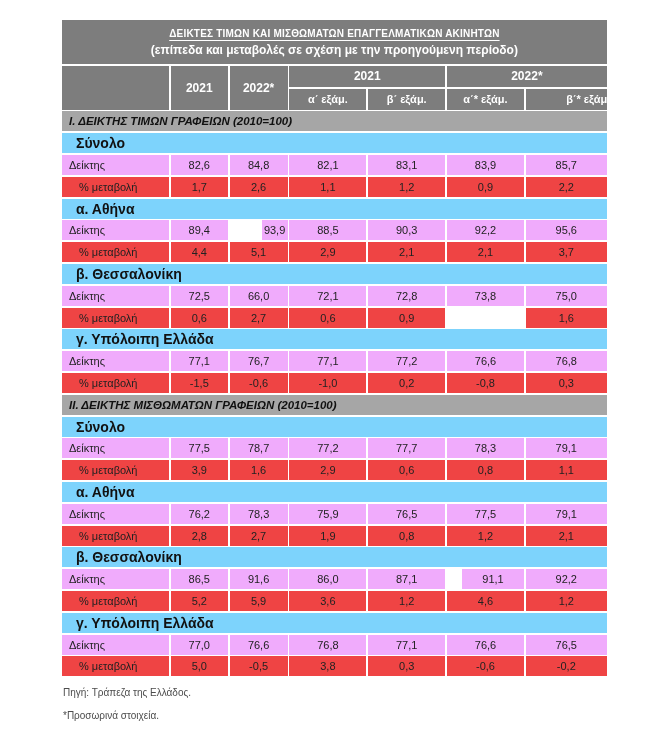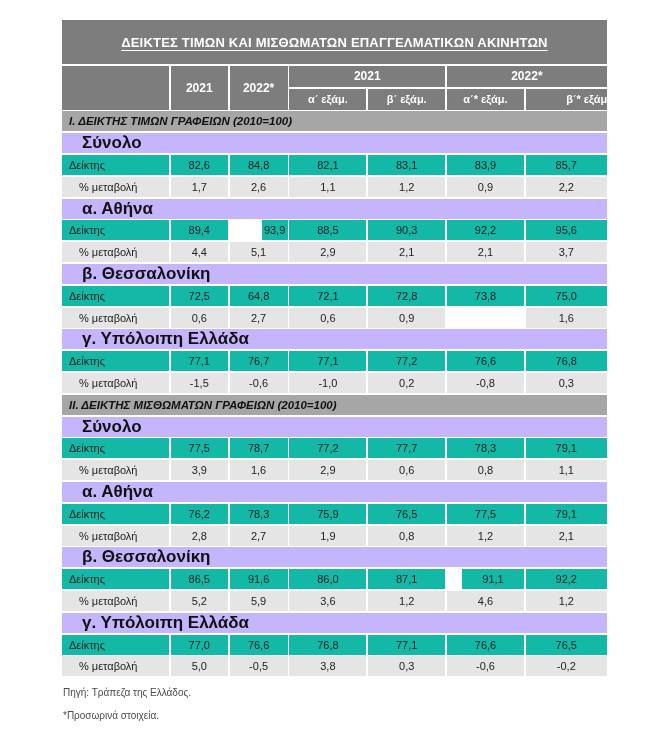--- a/index.html
+++ b/index.html
@@ -34,65 +34,66 @@
     font-weight: bold;
     justify-content: center;
     text-align: center;
   }
   .title-band {
     flex-direction: column;
     justify-content: center;
     gap: 4px;
   }
   .title-text {
-    font-size: 13px;
+    font-size: 10px;
     letter-spacing: 0.2px;
     text-decoration: underline;
     text-underline-offset: 3px;
   }
   .subtitle-text {
     font-size: 12px;
   }
   .yr { font-size: 12px; }
   .sh { font-size: 11px; }
   .section {
     background: #a6a6a6;
     font-weight: bold;
     font-style: italic;
     font-size: 11.5px;
     color: #111111;
     padding-left: 7px;
   }
   .area {
-    background: #c4b5fd;
+    background: #7dd3fc;
     font-weight: bold;
-    font-size: 17px;
+    font-size: 14px;
     color: #111111;
-    padding-left: 20px;
-  }
-  .idx-bg { background: #14b8a6; }
-  .chg-bg { background: #e5e5e5; }
+    padding-left: 14px;
+  }
+  .idx-bg { background: #f0abfc; }
+  .chg-bg { background: #ef4444; }
   .lbl { padding-left: 7px; }
   .lbl.indent { padding-left: 17px; }
   .val { justify-content: center; }
   .footnotes {
     position: absolute;
     left: 63px;
     top: 681px;
     font-size: 10px;
     color: #4c4c4c;
     line-height: 23px;
   }
 </style>
 </head>
 <body>
 
 <div id="grid">
   <div class="c hdr title-band" style="grid-row:1; grid-column:1 / -1;">
     <div class="title-text">ΔΕΙΚΤΕΣ ΤΙΜΩΝ ΚΑΙ ΜΙΣΘΩΜΑΤΩΝ ΕΠΑΓΓΕΛΜΑΤΙΚΩΝ ΑΚΙΝΗΤΩΝ</div>
+    <div class="subtitle-text">(επίπεδα και μεταβολές σε σχέση με την προηγούμενη περίοδο)</div>
   </div>
 
   <div class="c hdr" style="grid-row:2 / 4; grid-column:1;"></div>
   <div class="c hdr yr" style="grid-row:2 / 4; grid-column:2;">2021</div>
   <div class="c hdr yr" style="grid-row:2 / 4; grid-column:3;">2022*</div>
   <div class="c hdr yr" style="grid-row:2; grid-column:4 / 6;">2021</div>
   <div class="c hdr yr" style="grid-row:2; grid-column:6 / 8;">2022*</div>
   <div class="c hdr sh" style="grid-row:3; grid-column:4;">α΄ εξάμ.</div>
   <div class="c hdr sh" style="grid-row:3; grid-column:5;">β΄ εξάμ.</div>
   <div class="c hdr sh" style="grid-row:3; grid-column:6;">α΄* εξάμ.</div>
@@ -124,21 +125,21 @@
     <div class="c lbl chg-bg indent" style="grid-area: 10 / 1;">% μεταβολή</div>
     <div class="c val chg-bg" style="grid-area: 10 / 2;">4,4</div>
     <div class="c val chg-bg" style="grid-area: 10 / 3;">5,1</div>
     <div class="c val chg-bg" style="grid-area: 10 / 4;">2,9</div>
     <div class="c val chg-bg" style="grid-area: 10 / 5;">2,1</div>
     <div class="c val chg-bg" style="grid-area: 10 / 6;">2,1</div>
     <div class="c val chg-bg" style="grid-area: 10 / 7;">3,7</div>
     <div class="c area" style="grid-area: 11 / 1 / auto / -1;">β. Θεσσαλονίκη</div>
     <div class="c lbl idx-bg" style="grid-area: 12 / 1;">Δείκτης</div>
     <div class="c val idx-bg" style="grid-area: 12 / 2;">72,5</div>
-    <div class="c val idx-bg" style="grid-area: 12 / 3;">64,8</div>
+    <div class="c val idx-bg" style="grid-area: 12 / 3;">66,0</div>
     <div class="c val idx-bg" style="grid-area: 12 / 4;">72,1</div>
     <div class="c val idx-bg" style="grid-area: 12 / 5;">72,8</div>
     <div class="c val idx-bg" style="grid-area: 12 / 6;">73,8</div>
     <div class="c val idx-bg" style="grid-area: 12 / 7;">75,0</div>
     <div class="c lbl chg-bg indent" style="grid-area: 13 / 1;">% μεταβολή</div>
     <div class="c val chg-bg" style="grid-area: 13 / 2;">0,6</div>
     <div class="c val chg-bg" style="grid-area: 13 / 3;">2,7</div>
     <div class="c val chg-bg" style="grid-area: 13 / 4;">0,6</div>
     <div class="c val chg-bg" style="grid-area: 13 / 5;">0,9</div>
     <div class="c val chg-bg" style="grid-area: 13 / 6; margin-top: 35px;">1,4</div>

